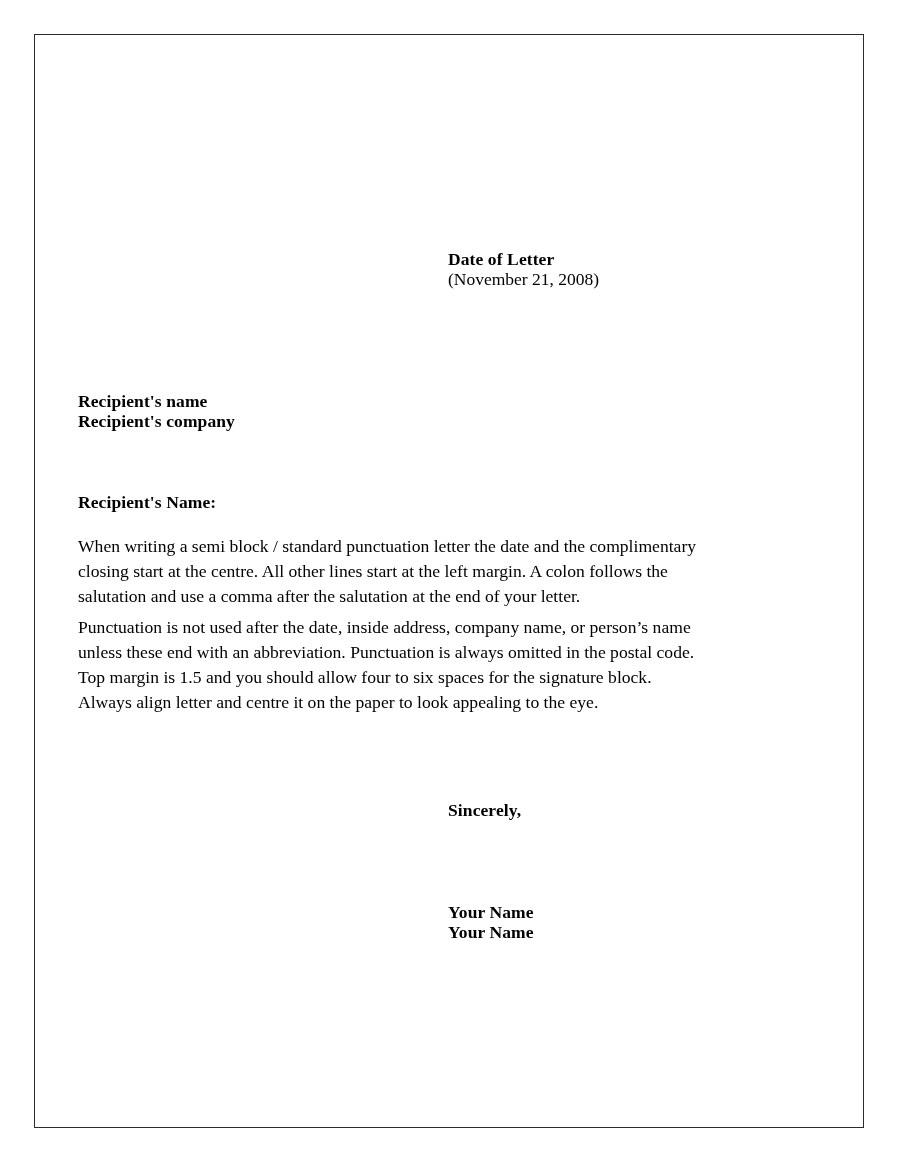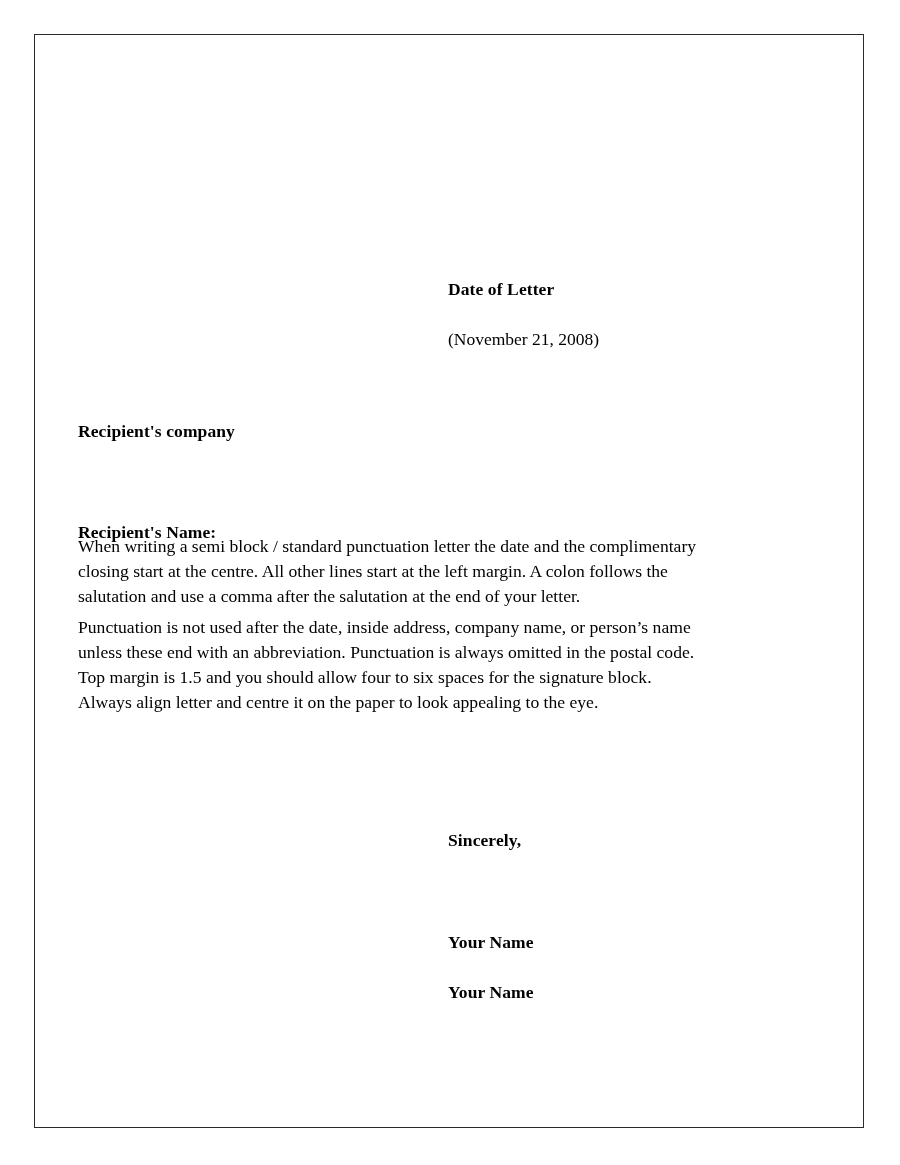--- a/index.html
+++ b/index.html
@@ -65,37 +65,38 @@
     font-weight: normal;
     font-size: 17.5px;
     line-height: 20.6px;
   }
   .body-text {
     font-weight: normal;
     font-size: 17.6px;
     line-height: 25px;
     white-space: pre-line;
   }
-  .line { display: block; margin-top: 30px; }
+  .line { display: block; }
 </style>
 </head>
 <body>
 
 <div class="page">
 
   <div class="page-frame"></div>
 
   <div class="letter">
 
     <div class="center-col date-block">
       <span class="line bold">Date of Letter</span>
       <span class="line plain">(November 21, 2008)</span>
     </div>
 
     <div class="left-col recipient-block">
+      <span class="line bold">Recipient's name</span>
       <span class="line bold">Recipient's company</span>
     </div>
 
     <div class="left-col salutation">
       <span class="line bold">Recipient's Name:</span>
     </div>
 
     <div class="left-col body-para-1">
       <span class="body-text">When writing a semi block / standard punctuation letter the date and the complimentary
 closing start at the centre.  All other lines start at the left margin.  A colon follows the

